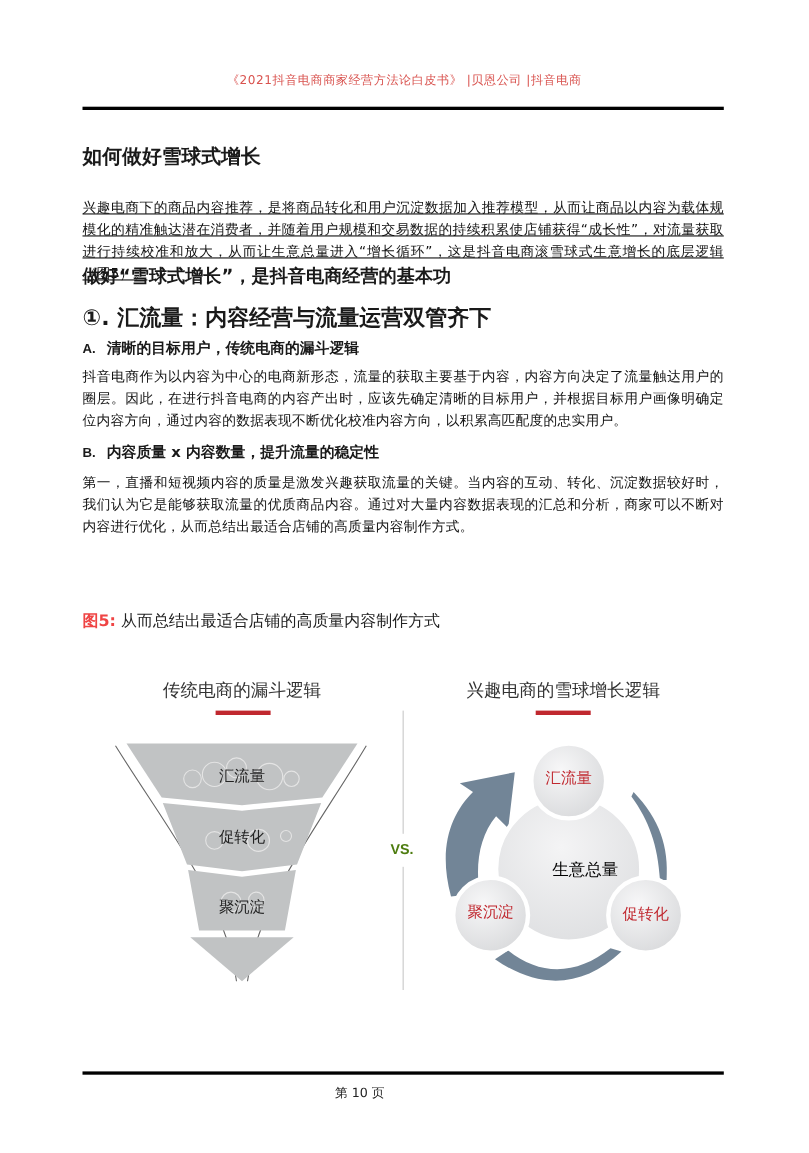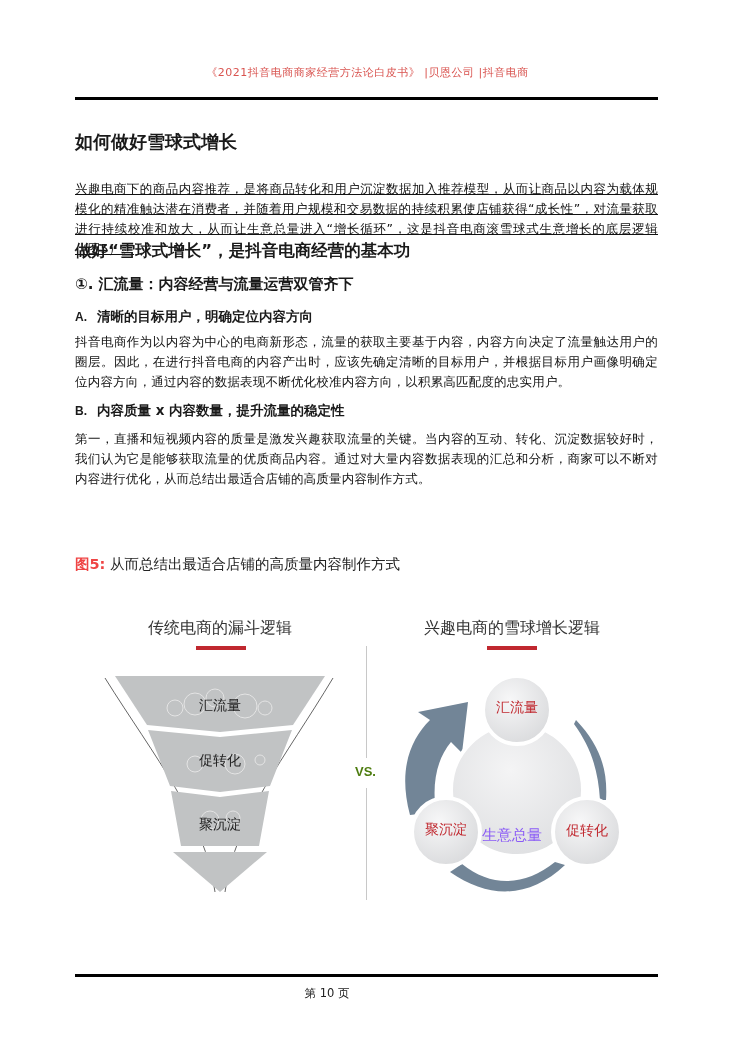--- a/index.html
+++ b/index.html
@@ -5,48 +5,48 @@
   html, body { margin:0; padding:0; background:#ffffff; }
   body { width:735px; height:1048px; position:relative; overflow:hidden;
          font-family:"DejaVu Sans","Liberation Sans",sans-serif; color:#1a1a1a; }
   .abs { position:absolute; }
   .running-header { left:0; width:735px; top:65px; text-align:center; font-size:11px;
                     color:#d9534f; letter-spacing:0.5px; }
   .rule { left:75px; width:583px; height:3px; background:#000; }
   .h1 { left:75px; top:130px; font-size:18px; font-weight:bold; font-family:"DejaVu Serif","Liberation Serif",serif; }
   .para { left:75px; width:583px; font-size:12.5px; line-height:20px; color:#111; text-align:justify; letter-spacing:0.2px; }
   .h2 { left:75px; top:240px; font-size:16.5px; font-weight:bold; }
-  .h3 { left:75px; top:275px; font-size:15px; font-weight:bold; }
+  .h3 { left:75px; top:275px; font-size:20px; font-weight:bold; }
   .h4 { left:75px; font-size:13.5px; font-weight:bold; }
   .h4 .letter { font-family:"Liberation Sans",sans-serif; font-size:12px; margin-right:10px; }
   .caption { left:75px; top:555px; font-size:14.5px; color:#222; }
   .caption .fig { color:#ef4444; font-weight:bold; }
   .diagram-title { font-size:16px; color:#333; text-align:center; width:240px; }
   .red-bar { height:4px; background:#c0282f; width:50px; }
   .divider { left:366px; width:1px; background:#c8c8c8; }
   .vs { left:355px; top:764px; font-size:13px; font-weight:bold; color:#4d7c0f; font-family:"Liberation Sans",sans-serif; }
   .funnel-label { font-size:14px; color:#222; text-align:center; width:100px; }
   .ball-label { font-size:14px; color:#c0282f; text-align:center; width:80px; }
-  .center-label { font-size:15px; color:#8b5cf6; text-align:center; width:100px;margin-top:45px; }
+  .center-label { font-size:15px; color:#000000; text-align:right; width:100px; }
   .footer { left:0; width:654px; top:986px; text-align:center; font-size:11.5px; color:#222; }
 </style>
 </head>
 <body>
 
 <div class="abs running-header">《2021抖音电商商家经营方法论白皮书》 |贝恩公司 |抖音电商</div>
 <div class="abs rule" style="top:97px;"></div>
 
 <div class="abs h1">如何做好雪球式增长</div>
 <div class="abs para" style="top:179px;text-decoration:underline;">兴趣电商下的商品内容推荐，是将商品转化和用户沉淀数据加入推荐模型，从而让商品以内容为载体规模化的精准触达潜在消费者，并随着用户规模和交易数据的持续积累使店铺获得“成长性”，对流量获取进行持续校准和放大，从而让生意总量进入“增长循环”，这是抖音电商滚雪球式生意增长的底层逻辑（图5）。</div>
 
 <div class="abs h2">做好“雪球式增长”，是抖音电商经营的基本功</div>
 <div class="abs h3">①. 汇流量：内容经营与流量运营双管齐下</div>
 
 <div class="abs h4" style="top:308px;">
-  <span class="letter">A.</span><span>清晰的目标用户，明确定位内容方向</span>
+  <span class="letter">A.</span><span>清晰的目标用户，传统电商的漏斗逻辑</span>
 </div>
 <div class="abs para" style="top:332px;">抖音电商作为以内容为中心的电商新形态，流量的获取主要基于内容，内容方向决定了流量触达用户的圈层。因此，在进行抖音电商的内容产出时，应该先确定清晰的目标用户，并根据目标用户画像明确定位内容方向，通过内容的数据表现不断优化校准内容方向，以积累高匹配度的忠实用户。</div>
 
 <div class="abs h4" style="top:402px;">
   <span class="letter">B.</span><span>内容质量 x 内容数量，提升流量的稳定性</span>
 </div>
 <div class="abs para" style="top:429px;">第一，直播和短视频内容的质量是激发兴趣获取流量的关键。当内容的互动、转化、沉淀数据较好时，我们认为它是能够获取流量的优质商品内容。通过对大量内容数据表现的汇总和分析，商家可以不断对内容进行优化，从而总结出最适合店铺的高质量内容制作方式。</div>
 
 <div class="abs caption">
   <span class="fig">图5:</span>

